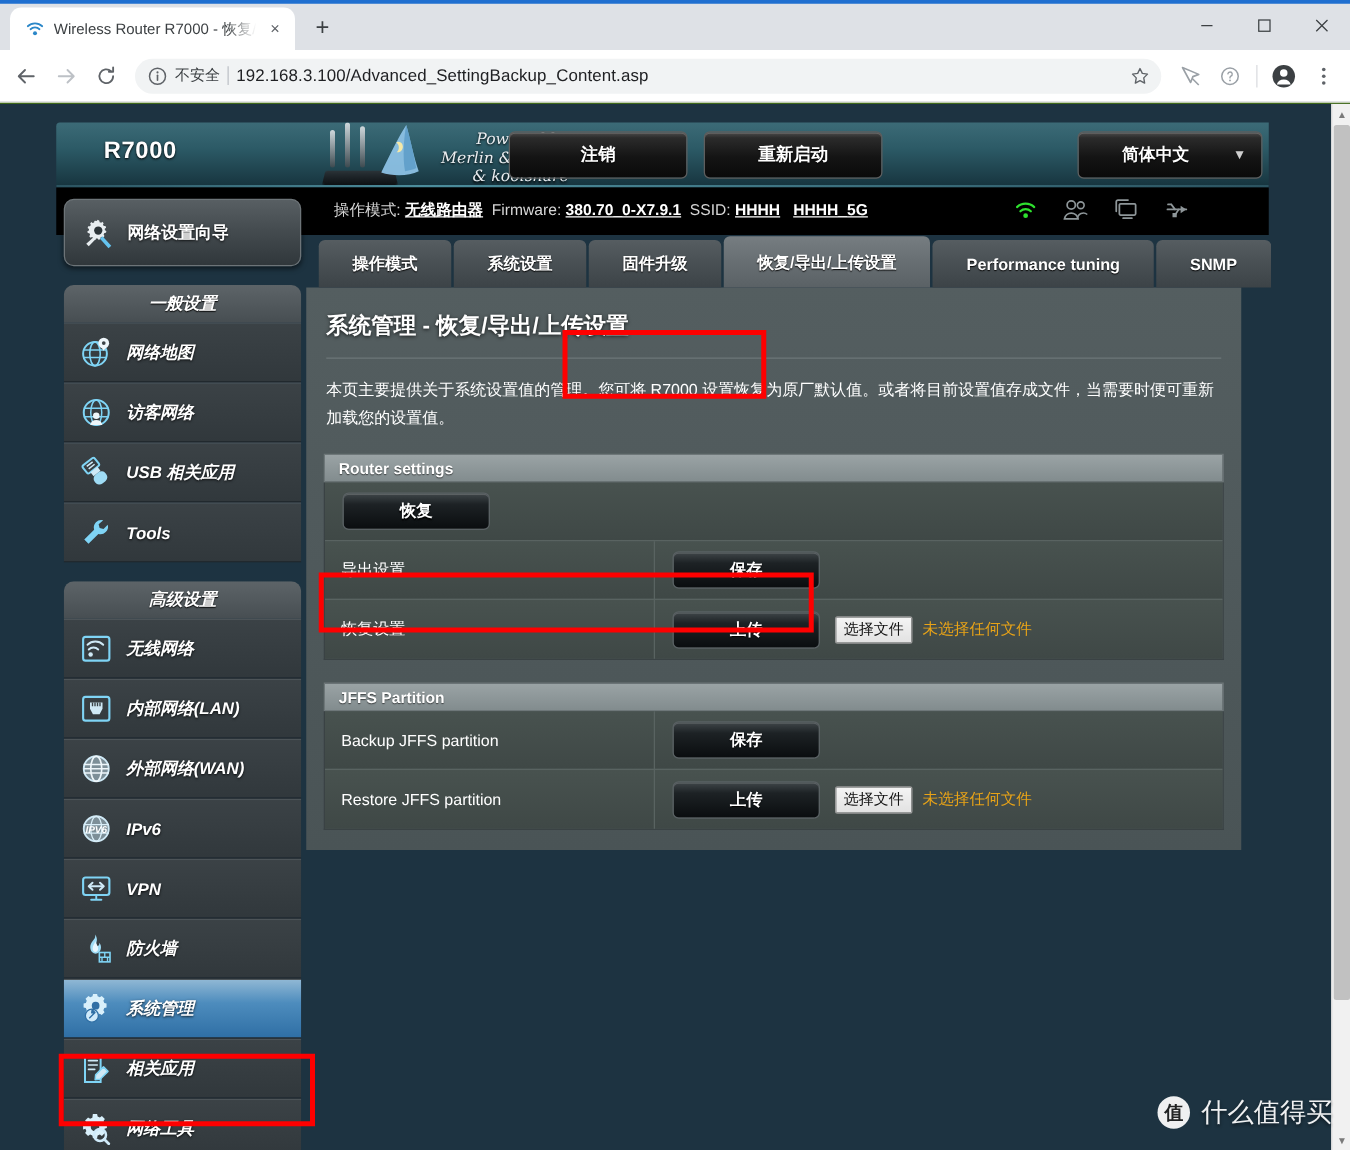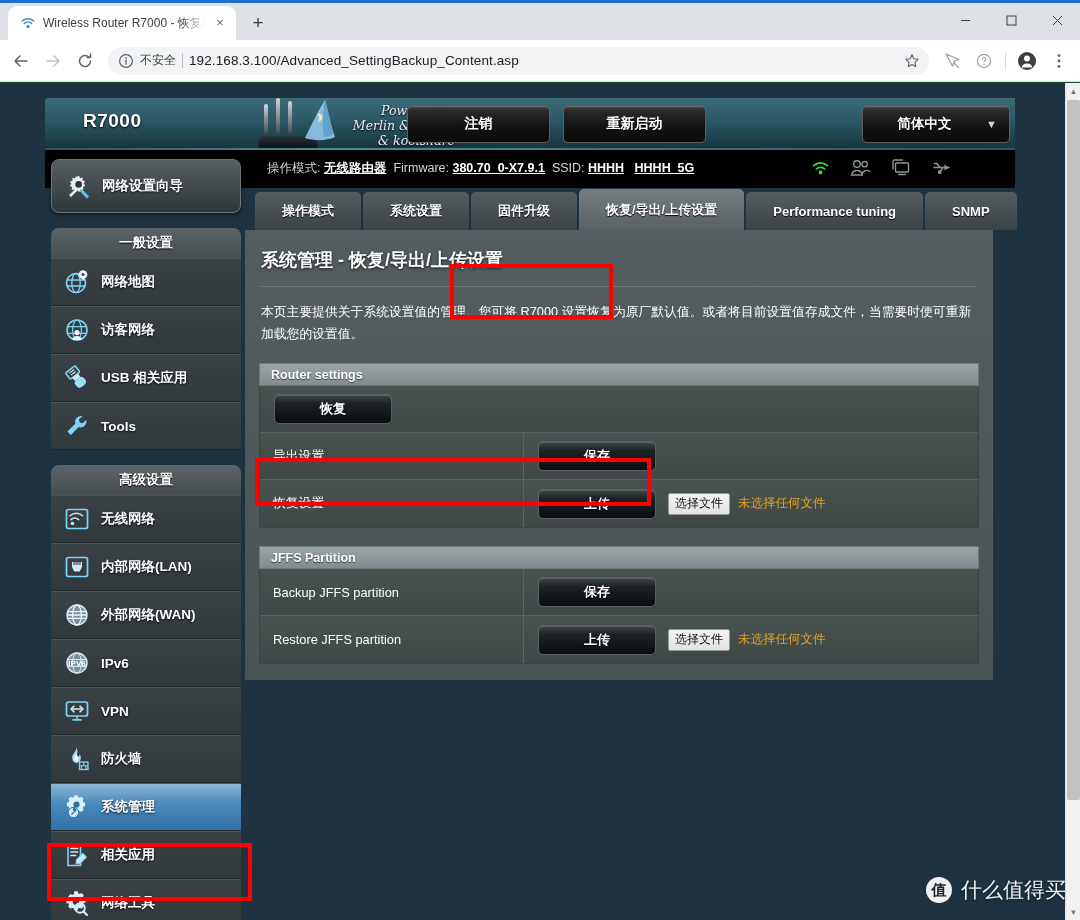--- a/index.html
+++ b/index.html
@@ -4,21 +4,21 @@
 <style>
   * { box-sizing: border-box; margin: 0; padding: 0; }
   html, body {
     width: 1080px; height: 920px;
     font-family: "Liberation Sans", "DejaVu Sans", sans-serif;
     overflow: hidden;
     background: #ffffff;
   }
 
   
-  .browser { width: 1080px; height: 920px; position: relative; background: #14532d; }
+  .browser { width: 1080px; height: 920px; position: relative; background: #4d7c0f; }
 
   .tabstrip {
     height: 40px; background: #dee1e6;
     display: flex; align-items: flex-end; position: relative;
     border-top: 3px solid #1f6fd0;
   }
   .tab {
     height: 34px; width: 228px; background: #fff;
     border-radius: 9px 9px 0 0;
     display: flex; align-items: center; gap: 7px;
@@ -176,21 +176,21 @@
 
   
   .sidebar { position: absolute; left: 0; top: 52px; width: 200px; }
   .wizard-btn {
     margin: 9px 4px 0 6px; height: 54px; border-radius: 8px;
     background: linear-gradient(180deg,#585f63 0%, #454c50 45%, #30373b 100%);
     border: 1px solid #6d7478;
     display: flex; align-items: center; gap: 10px; padding-left: 14px;
     box-shadow: 0 2px 4px rgba(0,0,0,.5);
   }
-  .menu-group { margin: 15px 4px 12px 6px; border-radius: 8px 8px 0 0; overflow: hidden; }
+  .menu-group { margin: 15px 4px 12px 6px; border-radius: 8px 8px 0 0; overflow: hidden; font-style: italic; }
   .menu-head {
     height: 30px; background: linear-gradient(180deg,#5d6468,#474e52);
     color: #fff; font-size: 13.5px; font-weight: bold;
     display: flex; align-items: center; justify-content: center;
     text-shadow: 0 1px 1px #000;
   }
   .menu-item {
     height: 48px; background: linear-gradient(180deg,#3b4246 0%, #31383c 100%);
     border-top: 1px solid #4d5458; border-bottom: 1px solid #22272a;
     display: flex; align-items: center; gap: 11px; padding-left: 13px;

